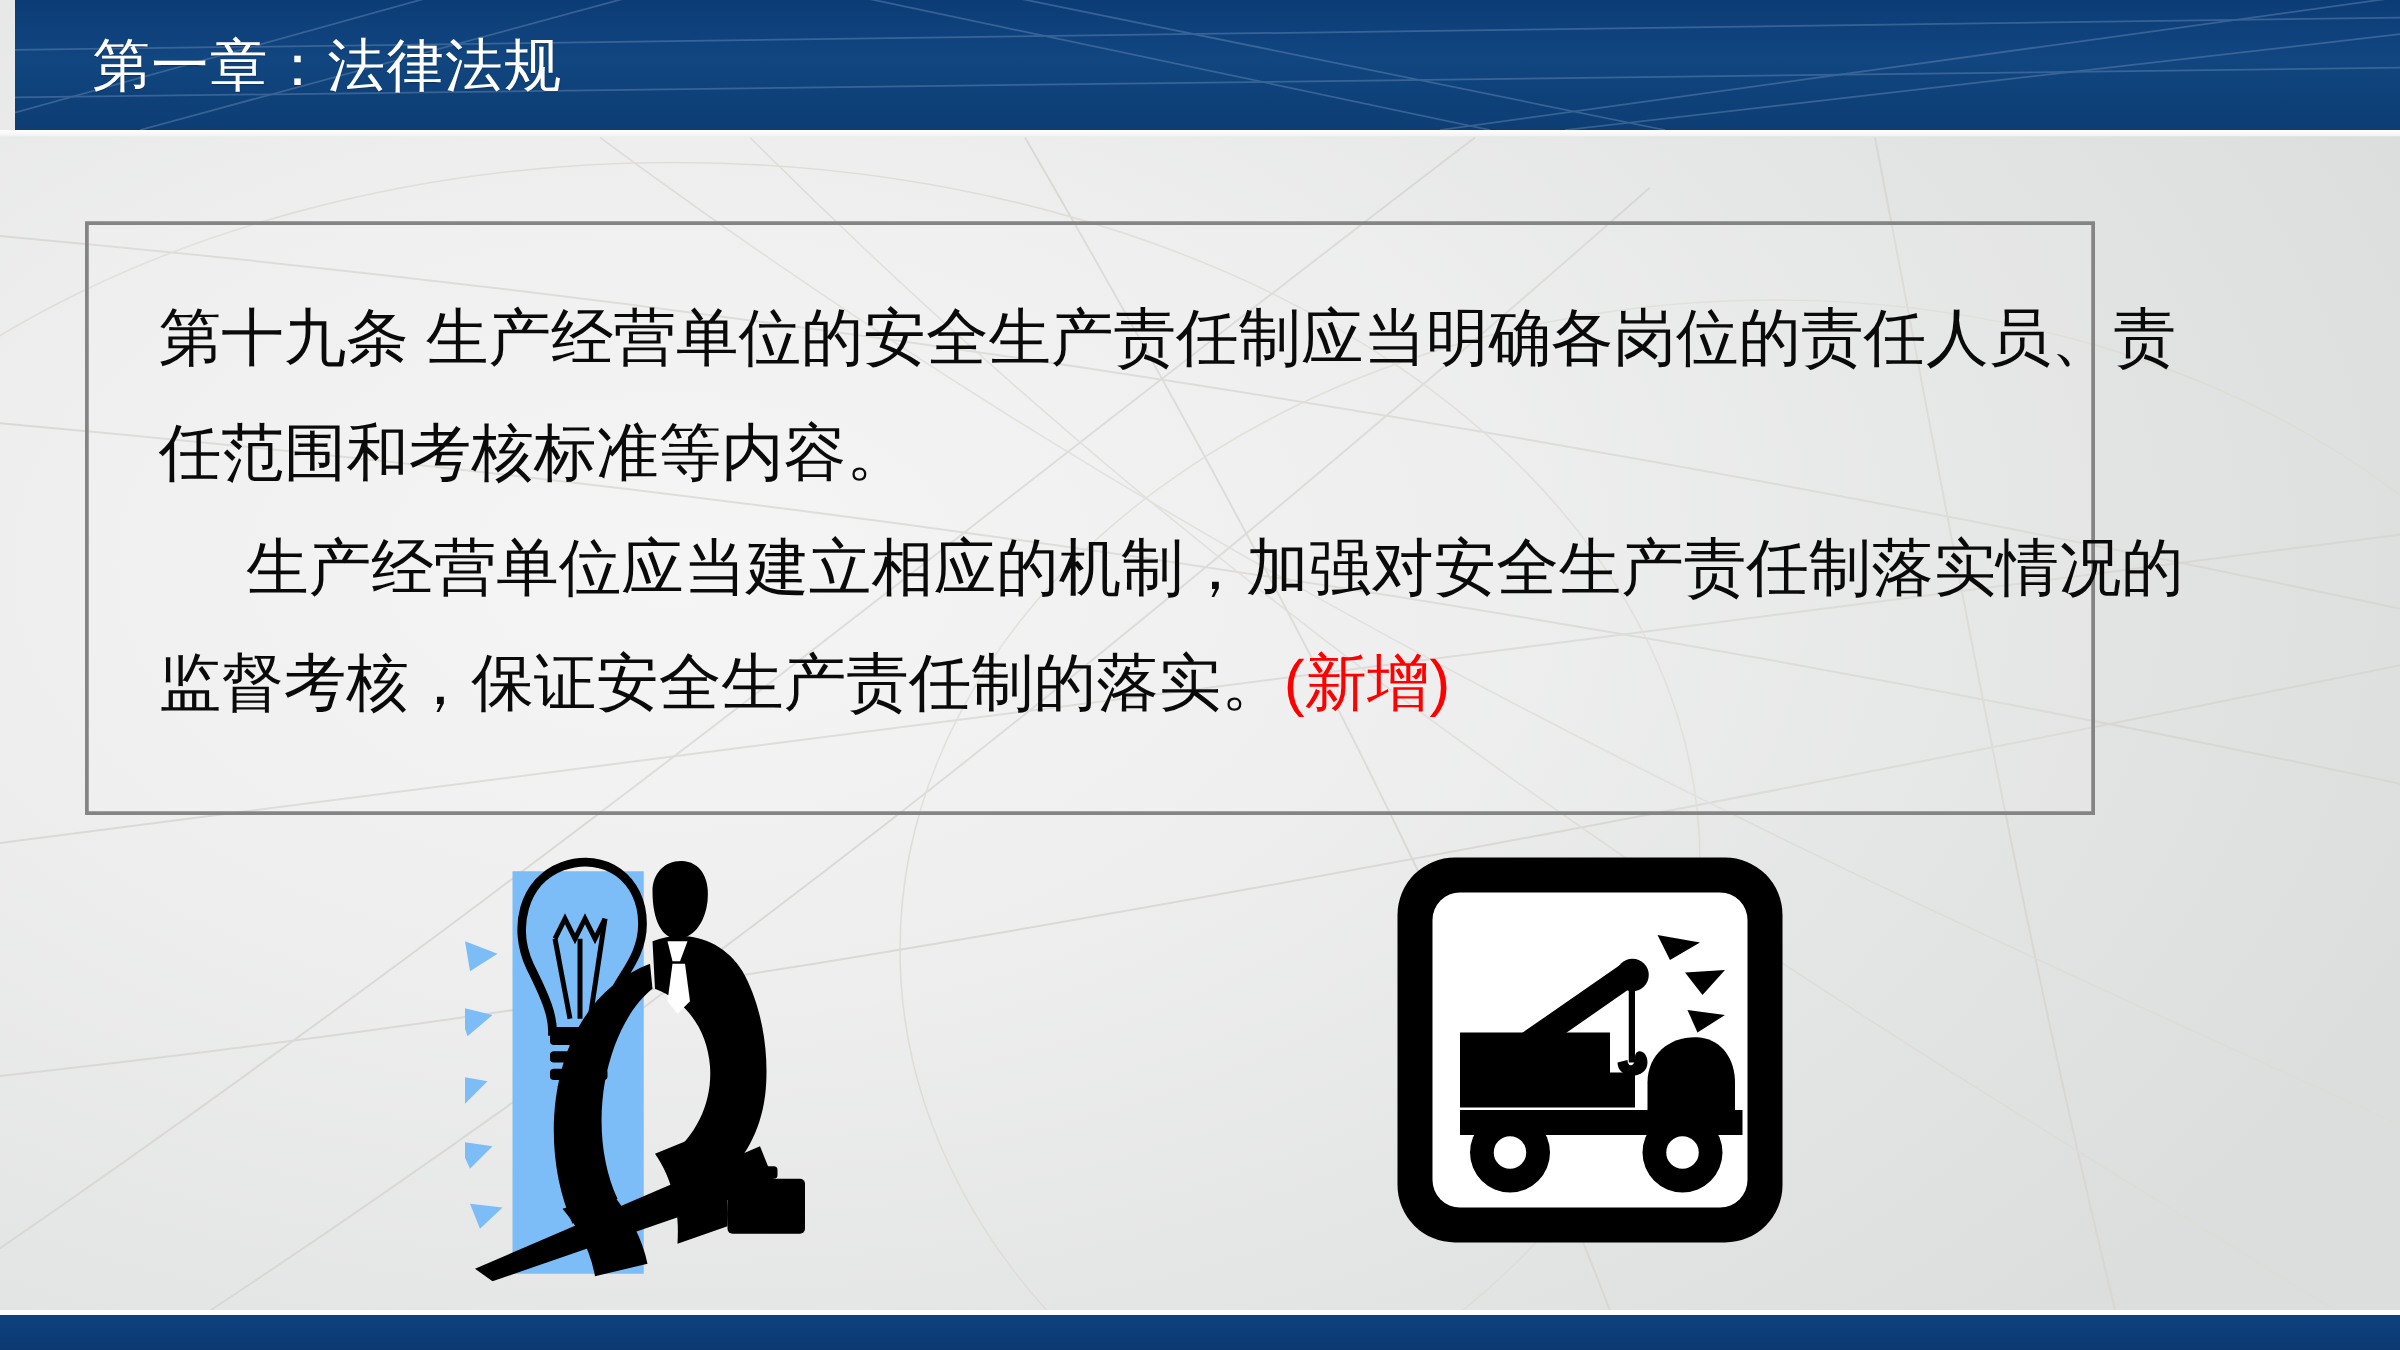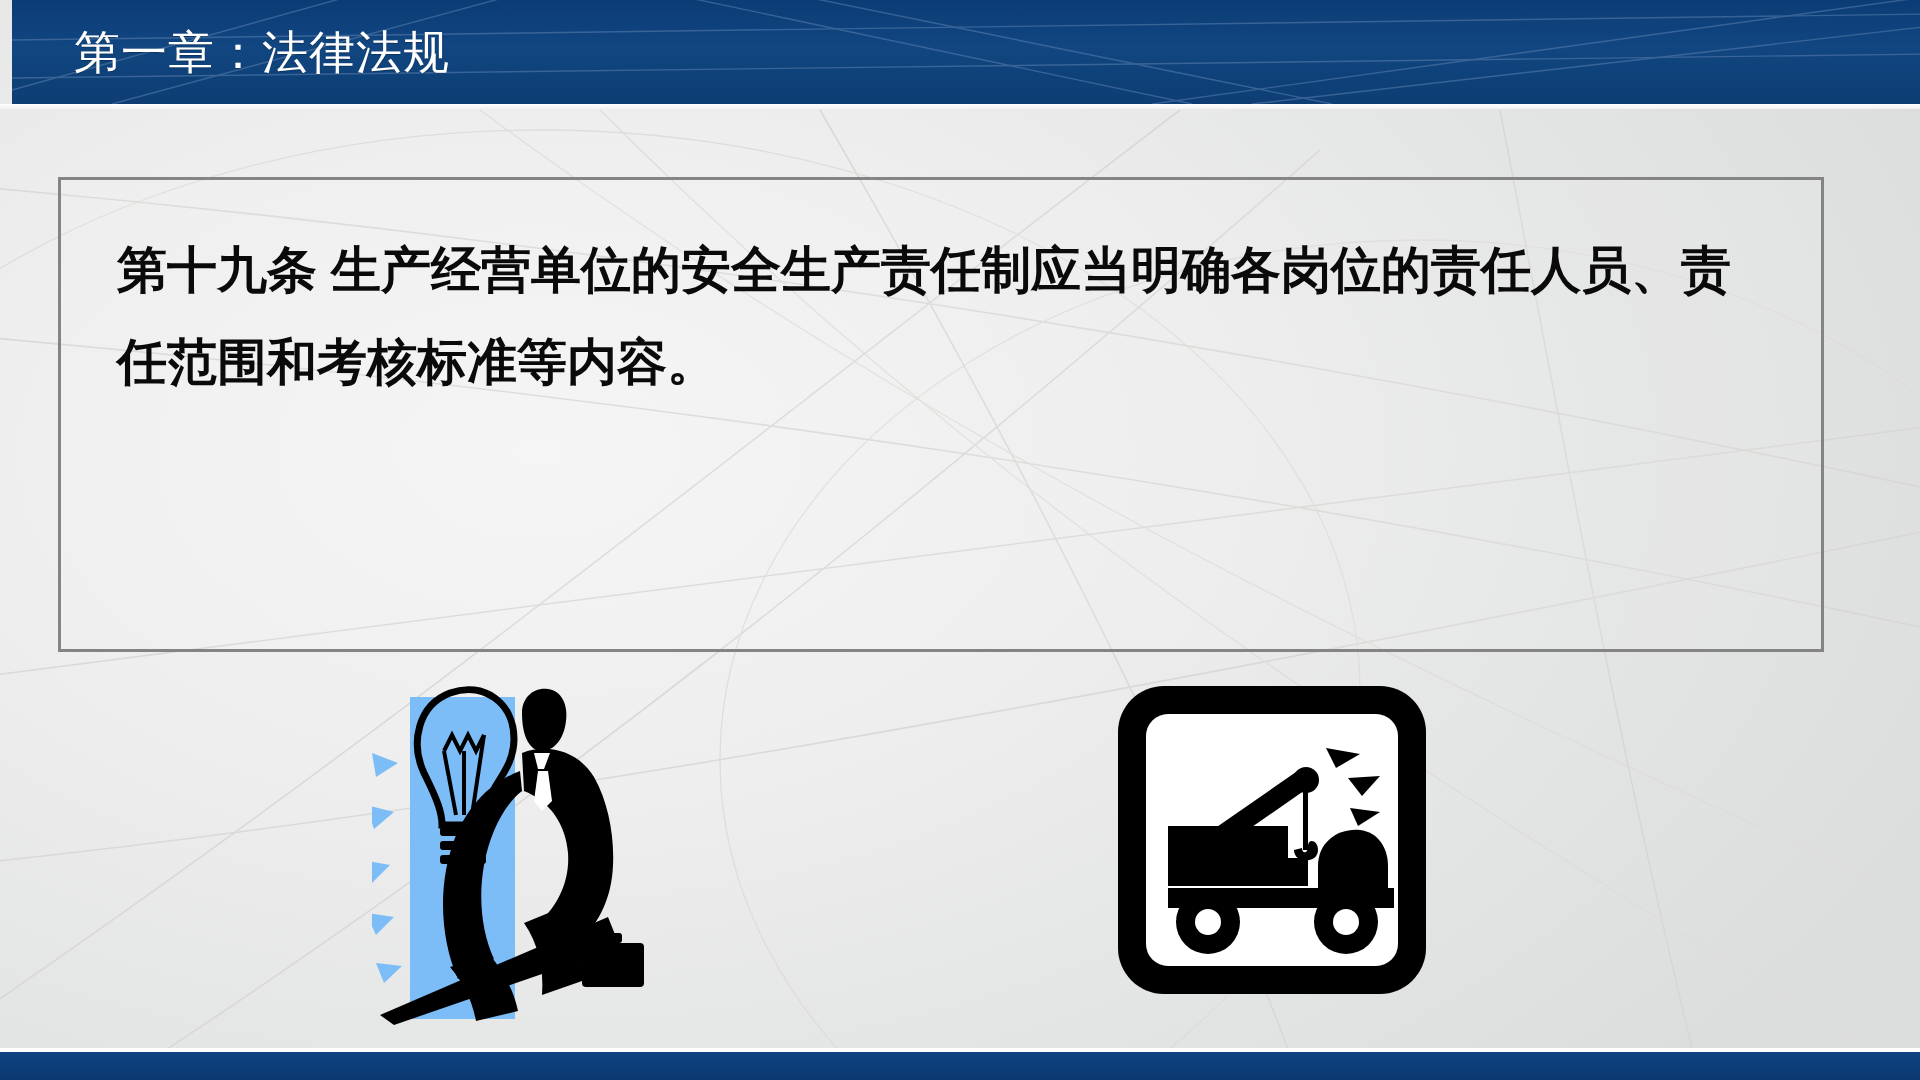--- a/index.html
+++ b/index.html
@@ -29,25 +29,24 @@
     color:#ffffff;font-size:46px;line-height:60px;letter-spacing:1px;
     white-space:nowrap;text-shadow:0 1px 1px rgba(0,0,0,.25);
   }
   #header-underline{
     position:absolute;left:0;top:104px;width:1920px;height:5px;
     background:linear-gradient(180deg,#ffffff 0%,#f2f2f2 100%);
   }
 
   
   #text-box{
-    position:absolute;left:58px;top:177px;width:1766px;height:475px;
+    position:absolute;left:68px;top:177px;width:1608px;height:475px;
     border:3px solid #848484;
     background:rgba(255,255,255,0.10);
     box-sizing:border-box;
-    font-weight:bold;
   }
   #text-body{
     position:absolute;left:56px;top:44px;width:1660px;
     font-size:50px;line-height:92px;color:#0a0a0a;
     letter-spacing:0px;
   }
   .para{margin:0;}
   .para.indent{text-indent:70px;}
   .red{color:#ff0000;}
 
@@ -106,20 +105,23 @@
   </div>
   <div id="header-underline"></div>
 
   <div id="text-box">
     <div id="text-body">
 
       <p class="para">
         <span>第十九条  生产经营单位的安全生产责任制应当明确各岗位的责任人员、责任范围和考核标准等内容。</span>
       </p>
 
+      <p class="para indent">
+        <span>生产经营单位应当建立相应的机制，加强对安全生产责任制落实情况的监督考核，保证安全生产责任制的落实。</span><span class="red">(新增)</span>
+      </p>
 
     </div>
   </div>
 
   <svg id="illo-bulbman" viewBox="0 0 300 370">
 
     <rect x="38" y="42" width="105" height="322" fill="#7cbdf7"></rect>
 
     <g fill="#7cbdf7">
       <polygon points="0,98 26,108 4,122"></polygon>

